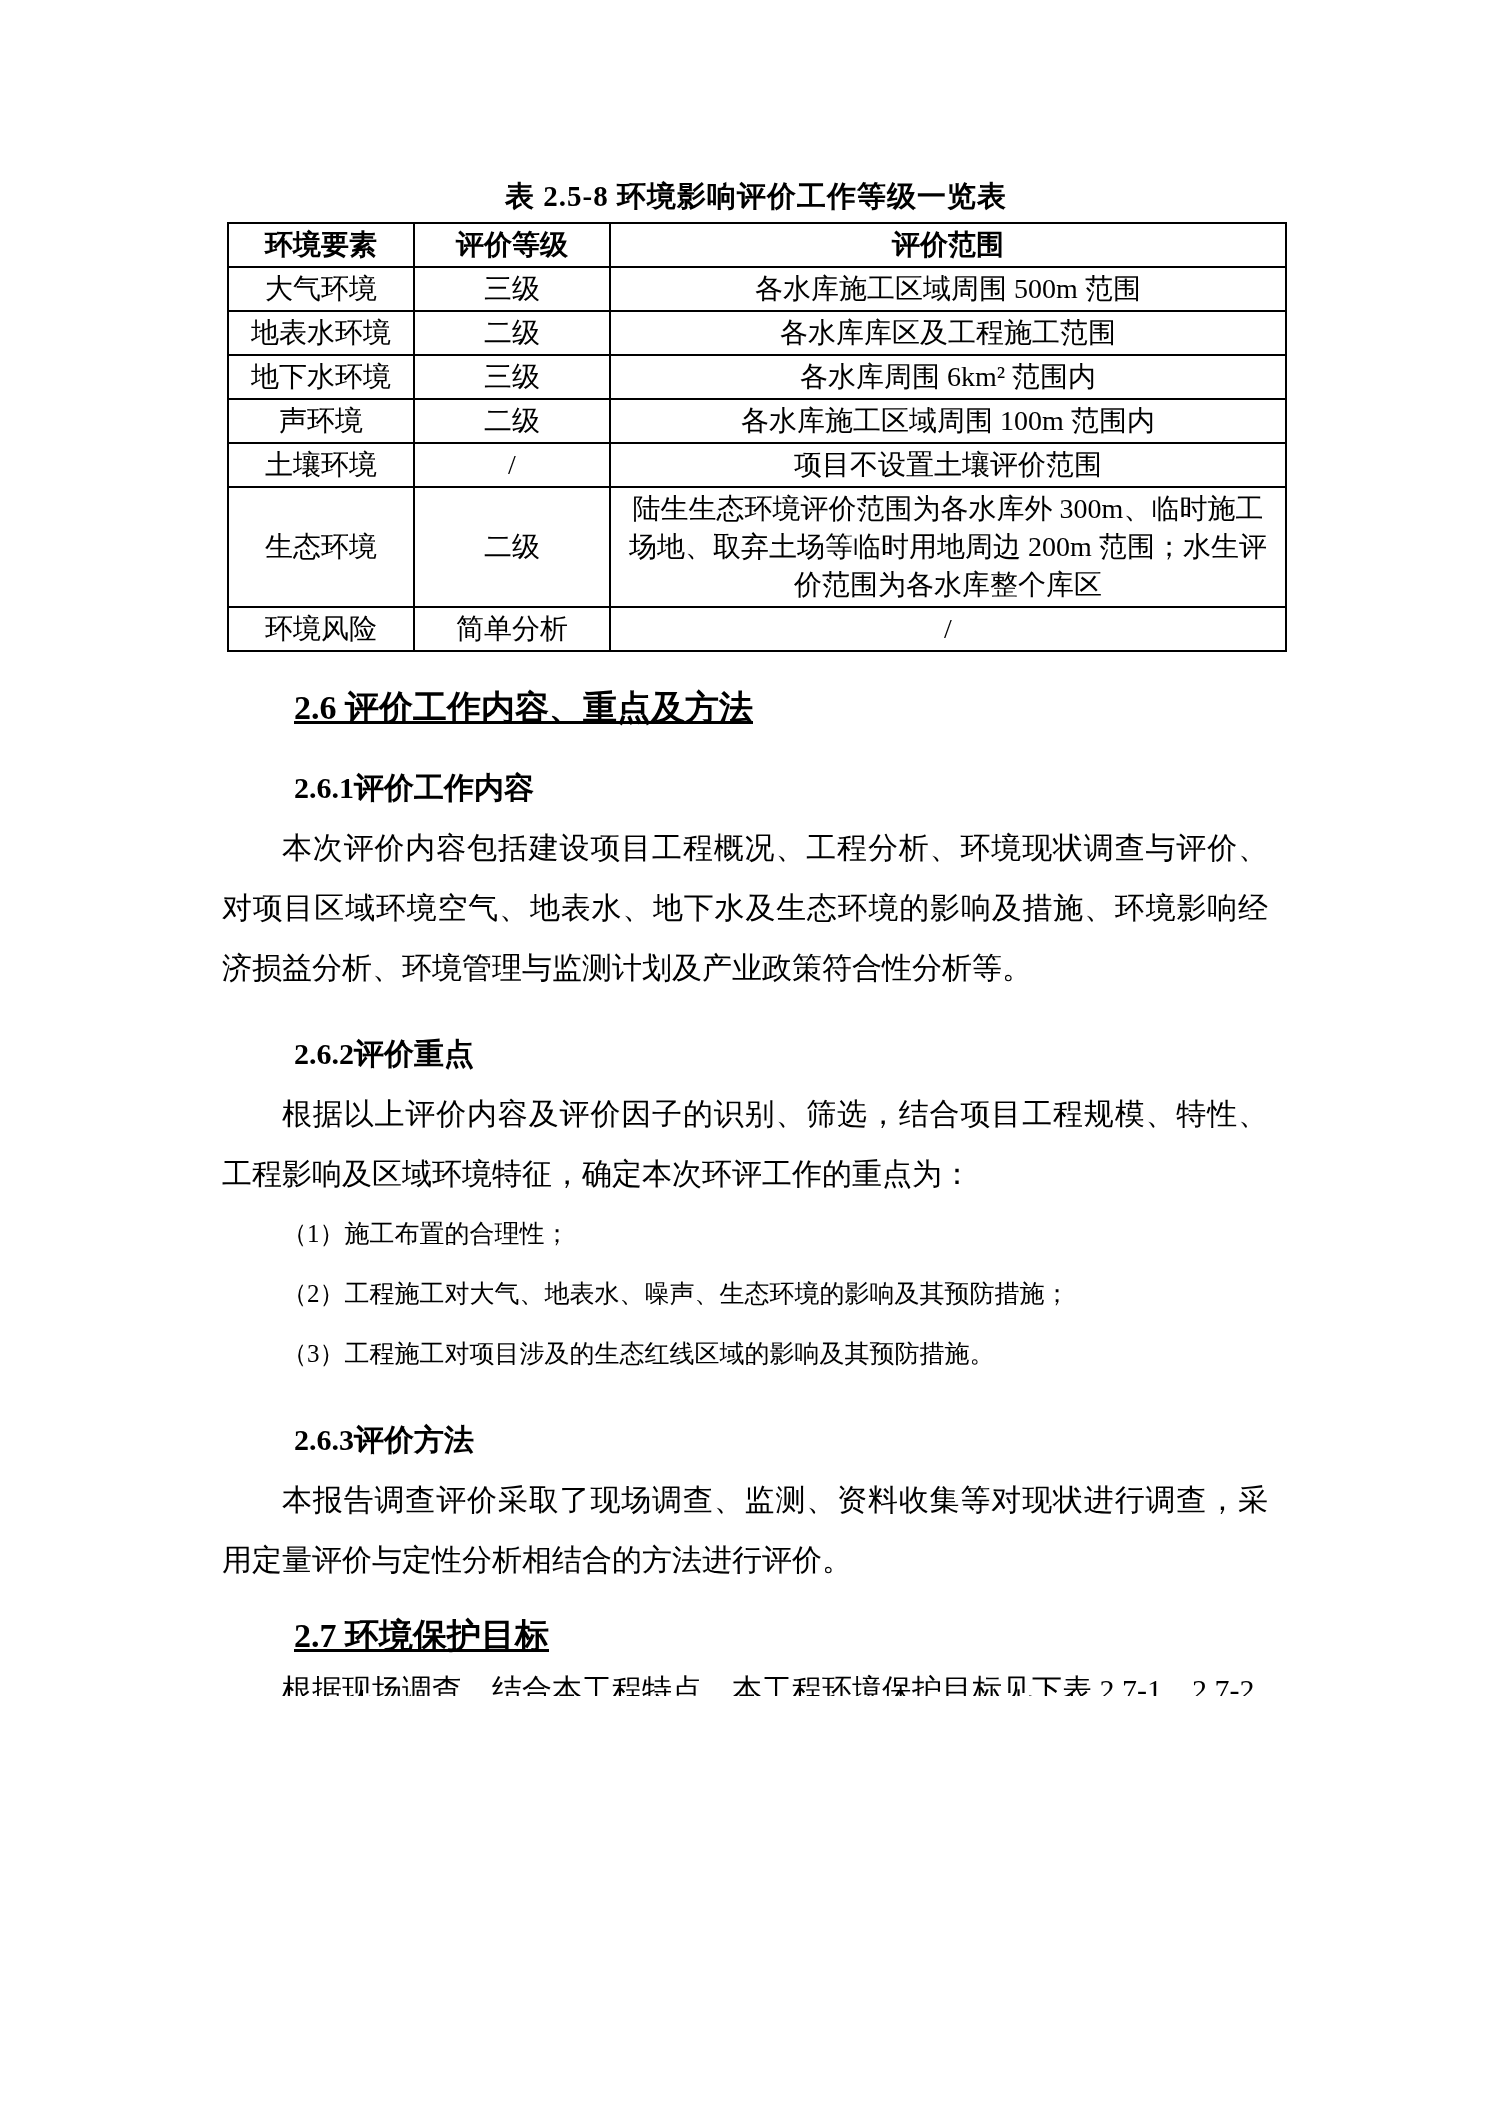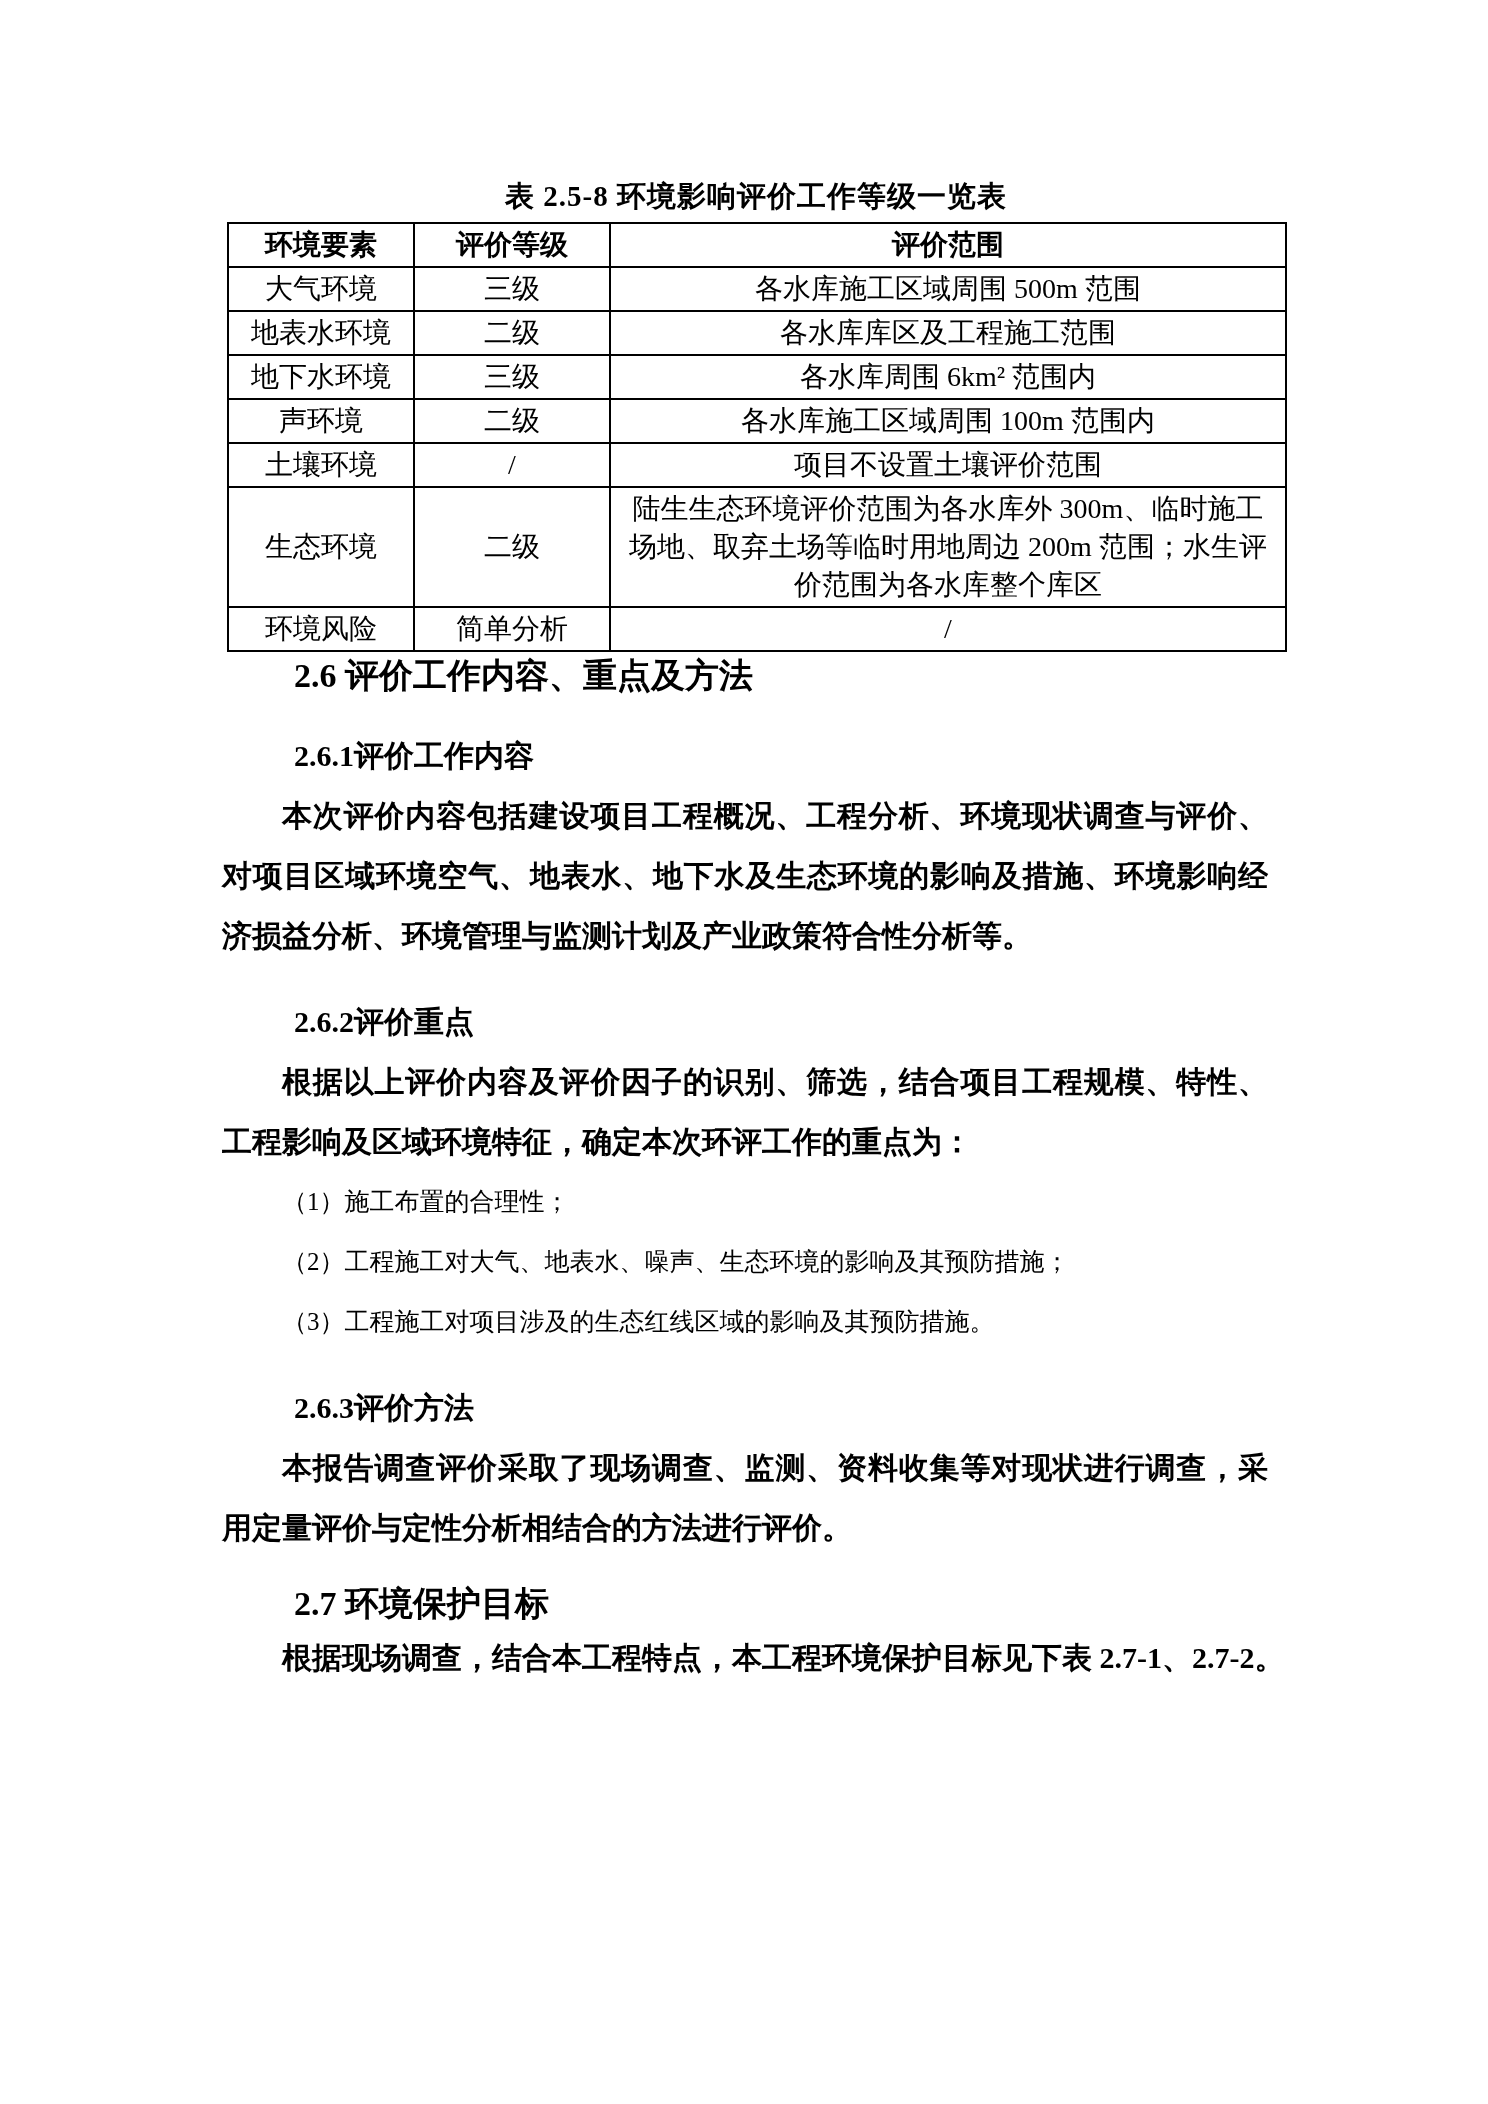--- a/index.html
+++ b/index.html
@@ -41,36 +41,36 @@
     vertical-align:middle;
     font-size:28px;
     line-height:38px;
     padding:2px 8px;
   }
   .grade-table th { font-weight:bold; }
   h2.h-major {
     font-size:34px;
     font-weight:bold;
     line-height:48px;
-    margin:0 0 0 72px;
+    margin:32px 0 0 72px;
+    text-decoration:underline;
   }
   h2.h-major.second { margin-top:22px; }
   h3.h-minor {
     font-size:30px;
     font-weight:bold;
     line-height:44px;
     margin:34px 0 8px 72px;
   }
   p.para {
     font-size:30px;
     line-height:60px;
     margin:0;
     text-align:justify;
     text-indent:60px;
-    font-weight:bold;
   }
   p.para.nowrap { white-space:nowrap; text-align:center; }
   p.item {
     font-size:25px;
     line-height:60px;
     margin:0;
     text-indent:60px;
   }
   .items-group { margin:0; }
   .page-number {

